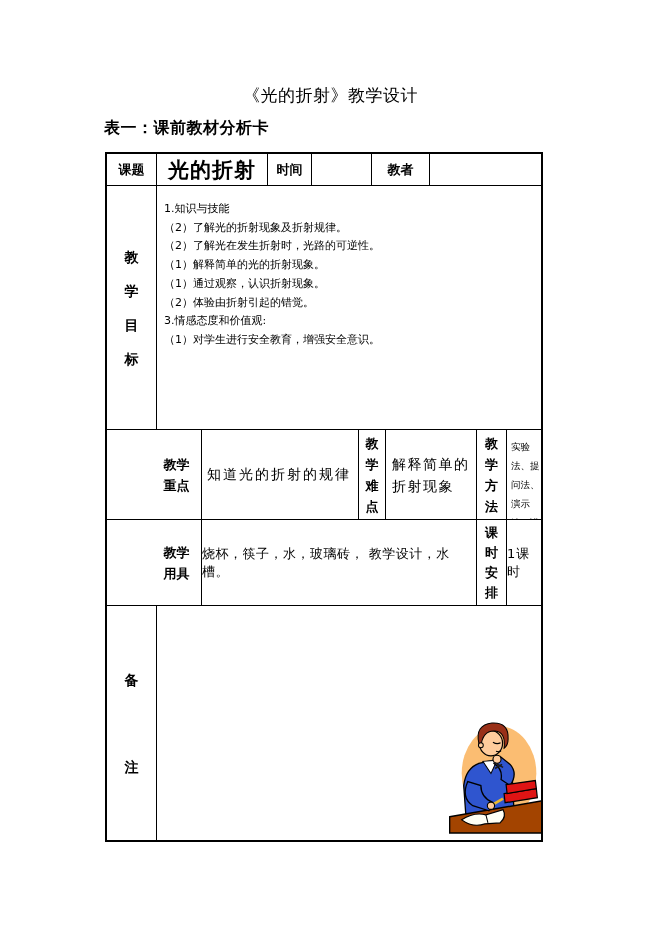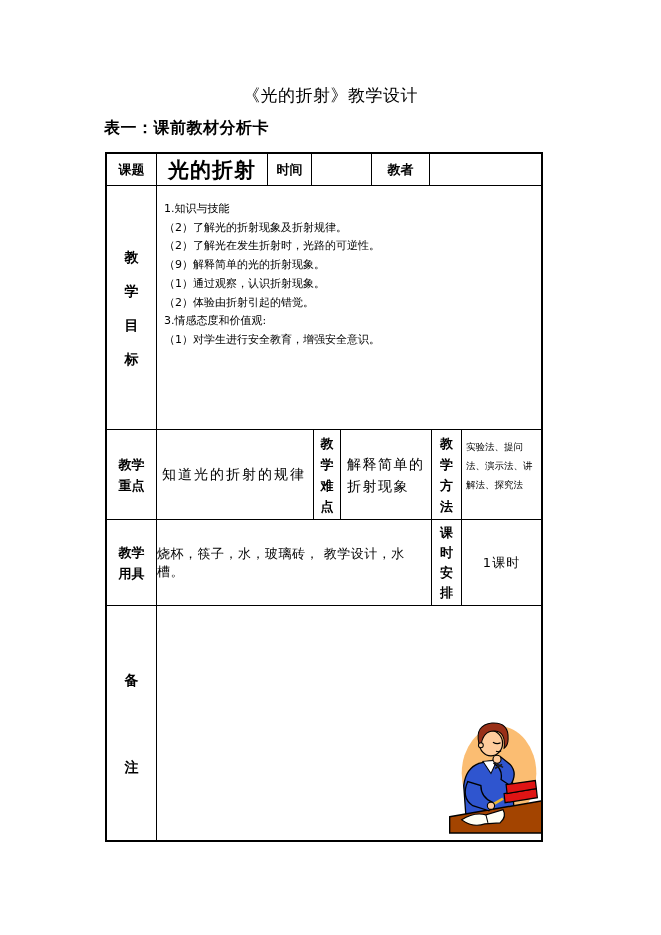--- a/index.html
+++ b/index.html
@@ -58,21 +58,21 @@
   .obj-content { flex:1; padding:14px 6px 0 7px; }
   .obj-line { font-size:11px; line-height:18.7px; white-space:nowrap; }
 
   
   .w-focusval { width:157px; }
   .w-difflbl  { width:27px; }
   .w-diffval  { width:91px; }
   .w-methlbl  { width:30px; }
   .w-methval  { flex:1; }
   .two-line-label { display:flex; flex-direction:column; align-items:center; justify-content:center;
-    font-weight:bold; font-size:13px; line-height:21px; }
+    font-weight:bold; font-size:13px; line-height:21px;margin-left:45px; }
   .narrow-vert { font-size:13px; line-height:21px; gap:0; }
   .focus-val { font-size:14px; letter-spacing:2px; padding-left:5px; display:flex; align-items:center; }
   .diff-val  { font-size:14px; letter-spacing:1.5px; line-height:22px; padding-left:6px; display:flex; align-items:center; }
   .meth-val  { font-size:9.5px; line-height:19px; padding:7px 1px 0 4px; }
 
   
   .w-toolsval { width:275px; }
   .w-schedlbl { width:30px; }
   .w-schedval { flex:1; }
   .sched-vert { font-size:13px; line-height:20px; }
@@ -111,21 +111,21 @@
       <div class="cell vert-label obj-label w-sidelbl">
         <span>教</span>
         <span>学</span>
         <span>目</span>
         <span>标</span>
       </div>
       <div class="cell obj-content">
         <div class="obj-line">1.知识与技能</div>
         <div class="obj-line">（2）了解光的折射现象及折射规律。</div>
         <div class="obj-line">（2）了解光在发生折射时，光路的可逆性。</div>
-        <div class="obj-line">（9）解释简单的光的折射现象。</div>
+        <div class="obj-line">（1）解释简单的光的折射现象。</div>
         <div class="obj-line">（1）通过观察，认识折射现象。</div>
         <div class="obj-line">（2）体验由折射引起的错觉。</div>
         <div class="obj-line">3.情感态度和价值观:</div>
         <div class="obj-line">（1）对学生进行安全教育，增强安全意识。</div>
       </div>
     </div>
 
     <div class="row r3">
       <div class="cell two-line-label w-sidelbl">
         <span>教学</span>

